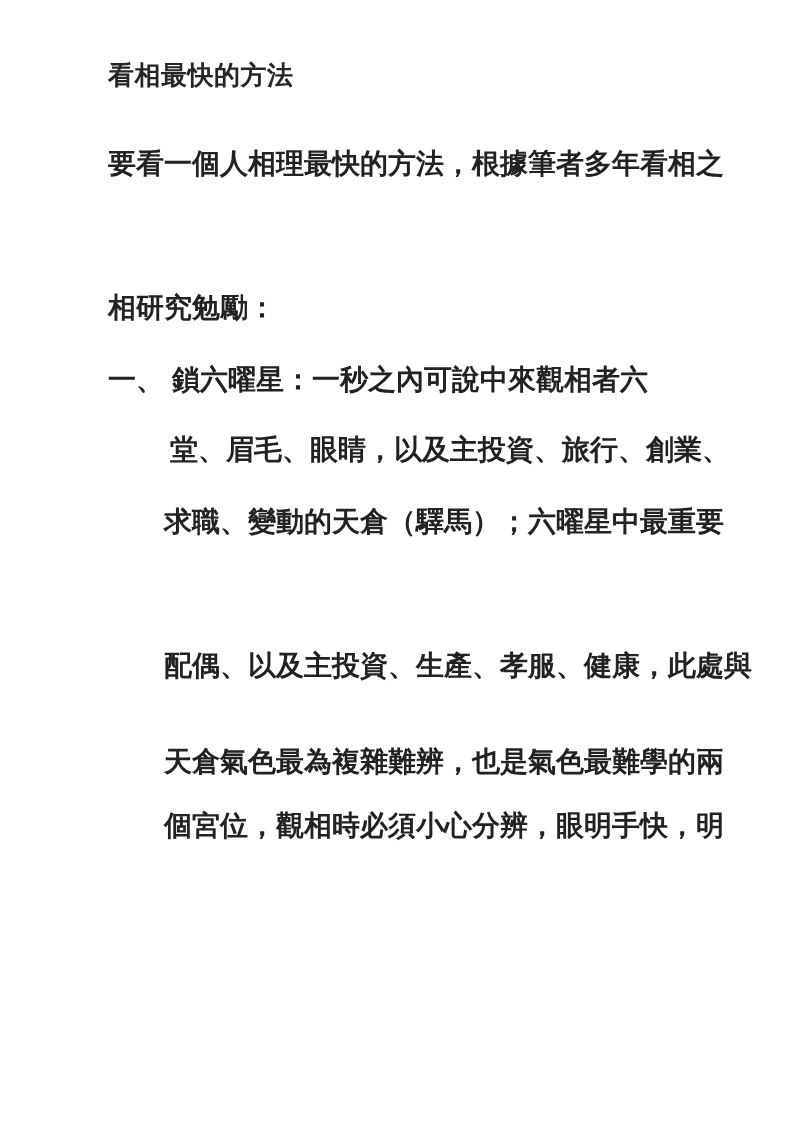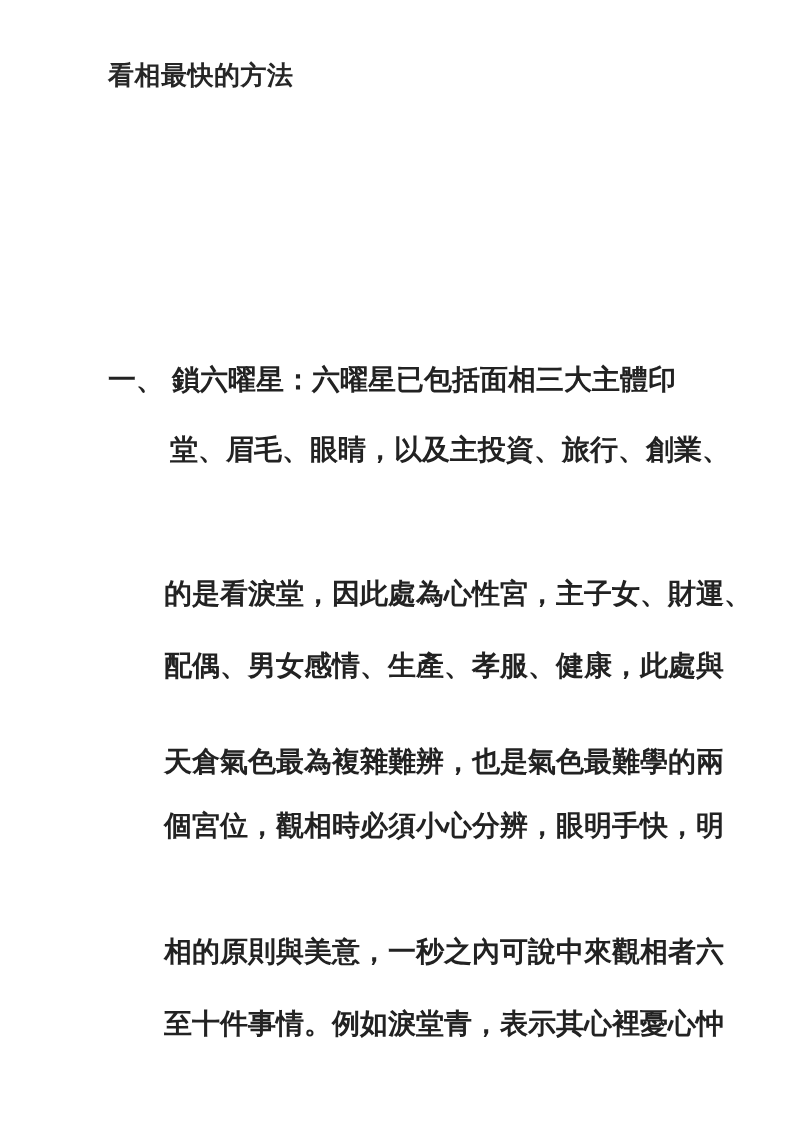--- a/index.html
+++ b/index.html
@@ -48,25 +48,25 @@
       display: inline-block;
       width: 64px;
     }
   </style>
 </head>
 <body>
 
 <div class="page">
   <div class="title">看相最快的方法</div>
 
+  <div class="line l-main" style="top:146px;">要看一個人相理最快的方法，根據筆者多年看相之</div>
+  <div class="line l-main" style="top:290px;">相研究勉勵：</div>
 
   <div class="line l-main" style="top:362px;">
-    <span class="list-marker">一、</span><span>鎖六曜星：六曜星已包括面相三大主體印</span>
+    <span class="list-marker">一、</span><span>鎖六曜星：一秒之內可說中來觀相者六</span>
   </div>
 
   <div class="line l-indent" style="top:432px;margin-left:6px;">堂、眉毛、眼睛，以及主投資、旅行、創業、</div>
-  <div class="line l-indent" style="top:576px;">的是看淚堂，因此處為心性宮，主子女、財運、</div>
-  <div class="line l-indent" style="top:648px;">配偶、男女感情、生產、孝服、健康，此處與</div>
+  <div class="line l-indent" style="top:504px;">求職、變動的天倉（驛馬）；六曜星中最重要</div>
+  <div class="line l-indent" style="top:648px;">配偶、以及主投資、生產、孝服、健康，此處與</div>
   <div class="line l-indent" style="top:744px;">天倉氣色最為複雜難辨，也是氣色最難學的兩</div>
   <div class="line l-indent" style="top:792px;margin-top:16px;">個宮位，觀相時必須小心分辨，眼明手快，明</div>
-  <div class="line l-indent" style="top:934px;">相的原則與美意，一秒之內可說中來觀相者六</div>
-  <div class="line l-indent" style="top:1006px;">至十件事情。例如淚堂青，表示其心裡憂心忡</div>
 </div>
 
 </body></html>

